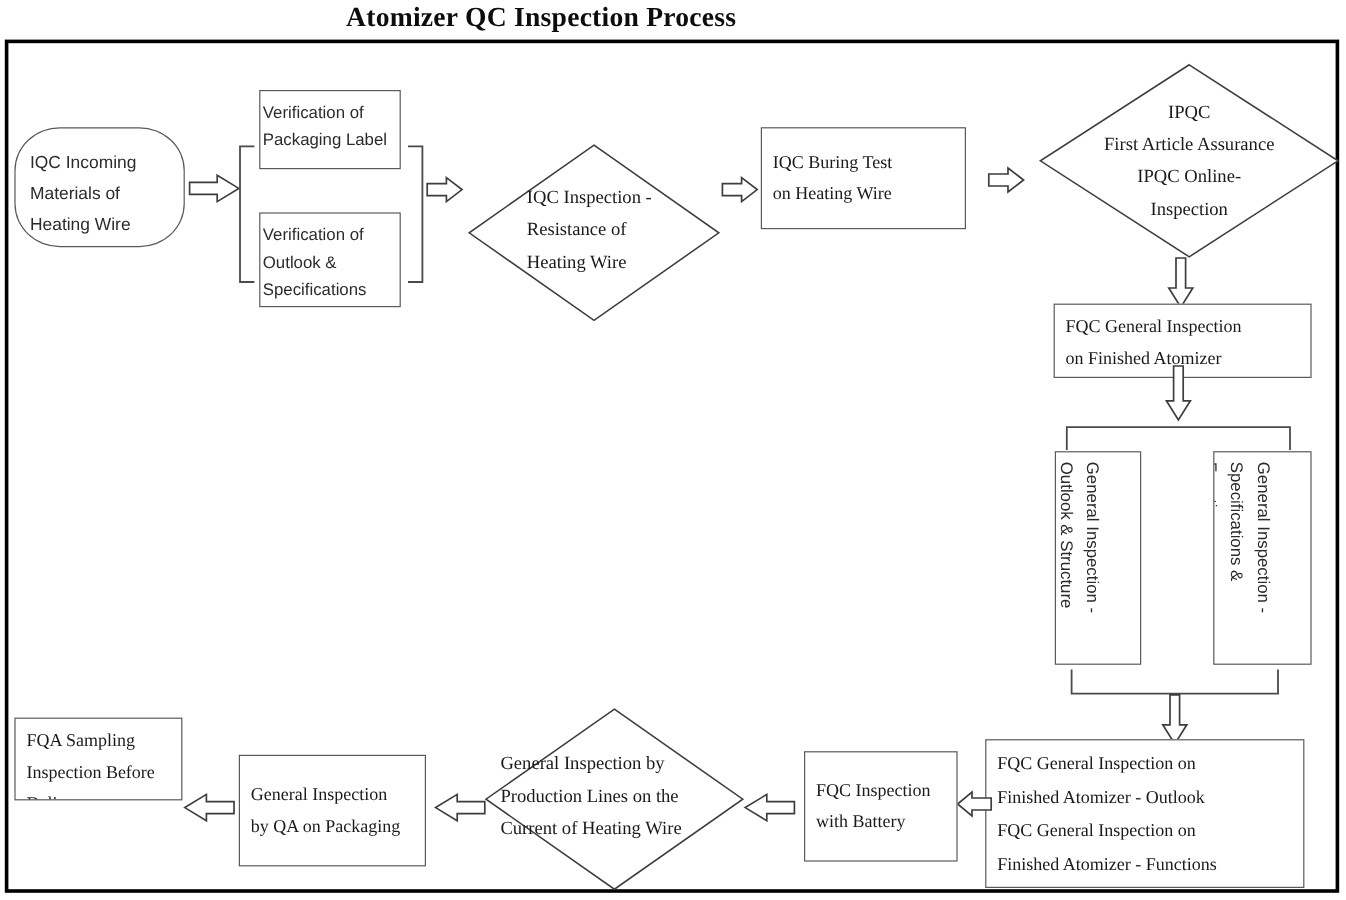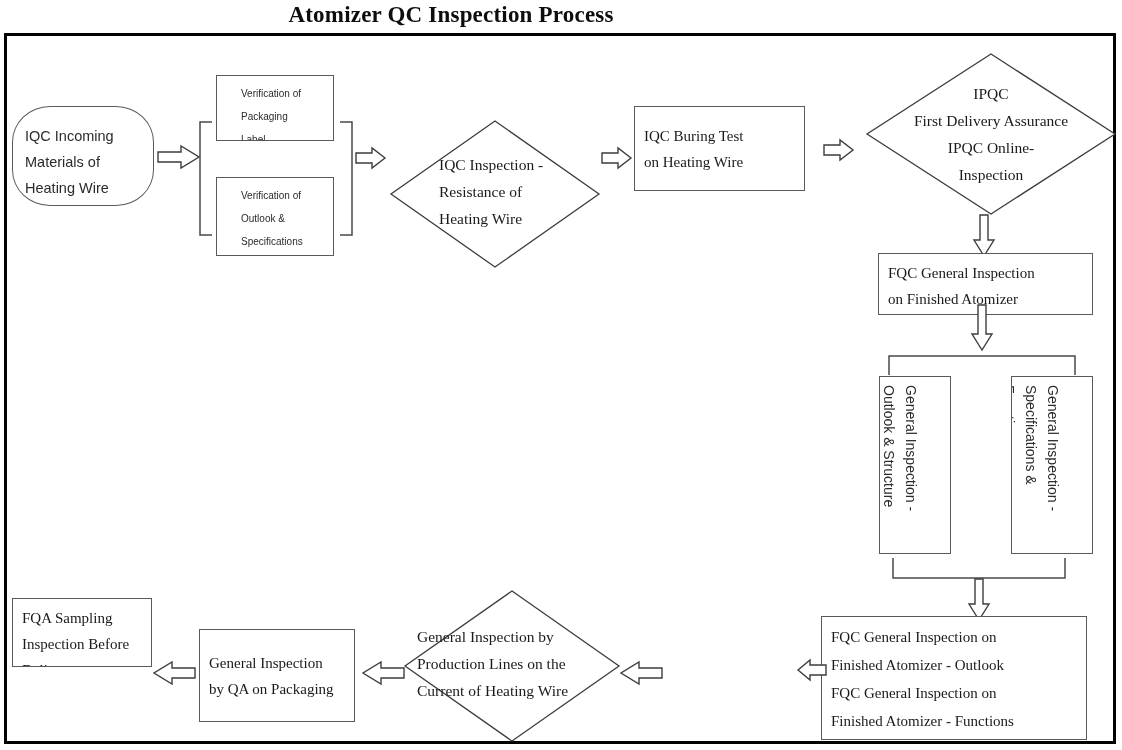--- a/index.html
+++ b/index.html
@@ -54,23 +54,23 @@
   .rect-serif {
     font-family: "Liberation Serif", serif;
     font-size: 15px;
     line-height: 26px;
     padding: 6px 9px;
     overflow: hidden;
   }
   
   .rect-sans {
     font-family: "Liberation Sans", sans-serif;
-    font-size: 10px;
+    font-size: 14px;
     line-height: 23px;
-    padding: 6px 24px;
+    padding: 6px 2px;
     overflow: hidden;
     color: #2b2b2b;
   }
 
   
   .stadium {
     border-radius: 38px / 36px;
     font-family: "Liberation Sans", sans-serif;
     font-size: 14.5px;
     line-height: 26px;
@@ -195,21 +195,21 @@
     <svg width="32" height="22" viewBox="0 0 32 22">
       <path class="arw" d="M1,6 L17,6 L17,1 L30,11 L17,21 L17,16 L1,16 Z"></path>
     </svg>
   </div>
 
   <div class="diamond" style="left:858px; top:16px; width:252px; height:164px;">
     <svg width="252" height="164" viewBox="0 0 252 164">
       <polygon points="126,2 250,82 126,162 2,82" fill="#ffffff" stroke="#3d3d3d" stroke-width="1.3"></polygon>
     </svg>
     <span class="dlabel" style="left:6px; top:28px; width:240px; text-align:center;">IPQC
-First Delivery Assurance
+First Article Assurance
 IPQC Online-
 Inspection</span>
   </div>
 
   <div class="conn" style="left:965px; top:178px; width:24px; height:44px;">
     <svg width="24" height="44" viewBox="0 0 24 44">
       <path class="arw" d="M8,1 L16,1 L16,26 L22,26 L12,42 L2,26 L8,26 Z"></path>
     </svg>
   </div>
 
@@ -260,20 +260,24 @@
 FQC General Inspection on
 Finished Atomizer - Functions</span>
   </div>
 
   <div class="conn" style="left:790px; top:623px; width:30px; height:22px;">
     <svg width="30" height="22" viewBox="0 0 30 22">
       <path class="arw" d="M29,6 L13,6 L13,1 L1,11 L13,21 L13,16 L29,16 Z"></path>
     </svg>
   </div>
 
+  <div class="node rect-serif" style="left:663px; top:590px; width:128px; height:92px; display:flex; align-items:center; white-space:nowrap;">
+    <span class="txt" style="white-space:pre;">FQC Inspection
+with Battery</span>
+  </div>
 
   <div class="conn" style="left:612px; top:624px; width:44px; height:26px;">
     <svg width="44" height="26" viewBox="0 0 44 26">
       <path class="arw" d="M43,8 L20,8 L20,2 L2,13 L20,24 L20,18 L43,18 Z"></path>
     </svg>
   </div>
 
   <div class="diamond" style="left:396px; top:553px; width:218px; height:155px;">
     <svg width="218" height="155" viewBox="0 0 218 155">
       <polygon points="109,2 216,77 109,152 2,77" fill="#ffffff" stroke="#3d3d3d" stroke-width="1.3"></polygon>

